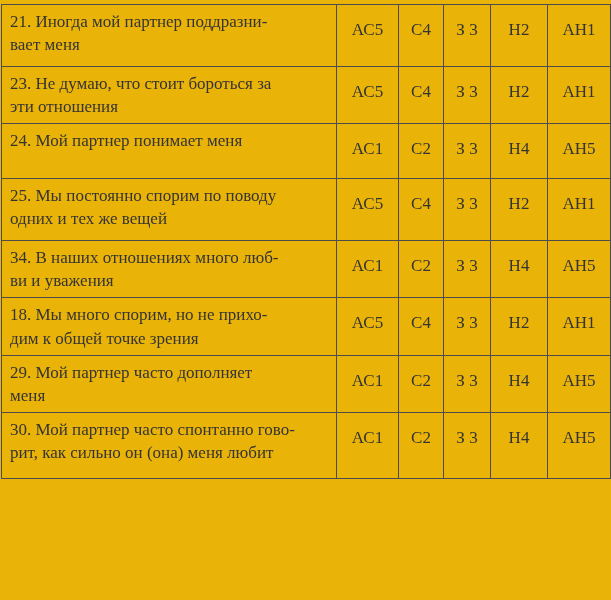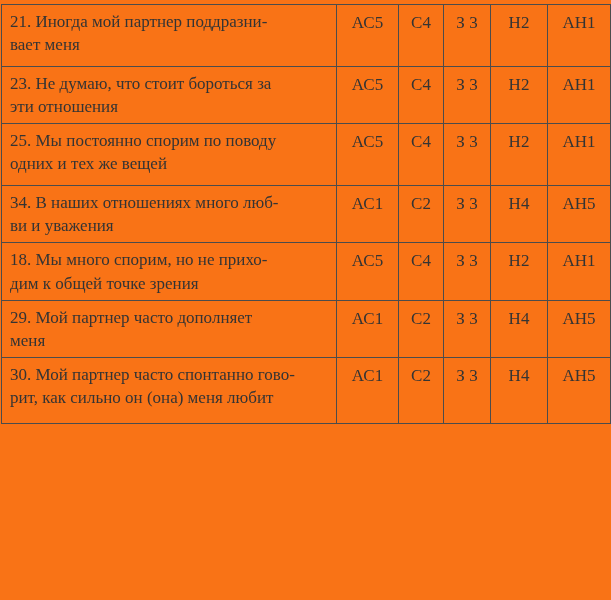--- a/index.html
+++ b/index.html
@@ -4,21 +4,21 @@
 <style>
   html, body {
     margin: 0;
     padding: 0;
     background: #ffffff;
   }
   .page {
     position: relative;
     width: 611px;
     height: 600px;
-    background: #f97316;
+    background: #eab308;
     overflow: hidden;
     font-family: "Liberation Serif", "DejaVu Serif", serif;
     color: #343434;
   }
   table.scoring-table {
     position: absolute;
     left: 1px;
     top: 4px;
     width: 609px;
     border-collapse: collapse;
@@ -32,21 +32,21 @@
     color: #343434;
     overflow: hidden;
   }
   td.statement {
     padding: 5px 6px 5px 8px;
     white-space: pre-line;
     text-align: left;
   }
   td.score {
     text-align: center;
-    padding-top: 6px;
+    padding-top: 13px;
   }
   col.c0 { width: 335px; }
   col.c1 { width: 62px; }
   col.c2 { width: 45px; }
   col.c3 { width: 47px; }
   col.c4 { width: 57px; }
   col.c5 { width: 63px; }
 </style>
 </head>
 <body>
@@ -72,20 +72,28 @@
           <td class="score">АН1</td>
         </tr>
         <tr style="height: 54px;">
           <td class="statement">23. Не думаю, что стоит бороться за
 эти отношения</td>
           <td class="score">АС5</td>
           <td class="score">С4</td>
           <td class="score">З 3</td>
           <td class="score">Н2</td>
           <td class="score">АН1</td>
+        </tr>
+        <tr style="height: 55px;">
+          <td class="statement">24. Мой партнер понимает меня</td>
+          <td class="score">АС1</td>
+          <td class="score">С2</td>
+          <td class="score">З 3</td>
+          <td class="score">Н4</td>
+          <td class="score">АН5</td>
         </tr>
         <tr style="height: 62px; font-family: Liberation Serif, serif;">
           <td class="statement">25. Мы постоянно спорим по поводу
 одних и тех же вещей</td>
           <td class="score">АС5</td>
           <td class="score">С4</td>
           <td class="score">З 3</td>
           <td class="score">Н2</td>
           <td class="score">АН1</td>
         </tr>

